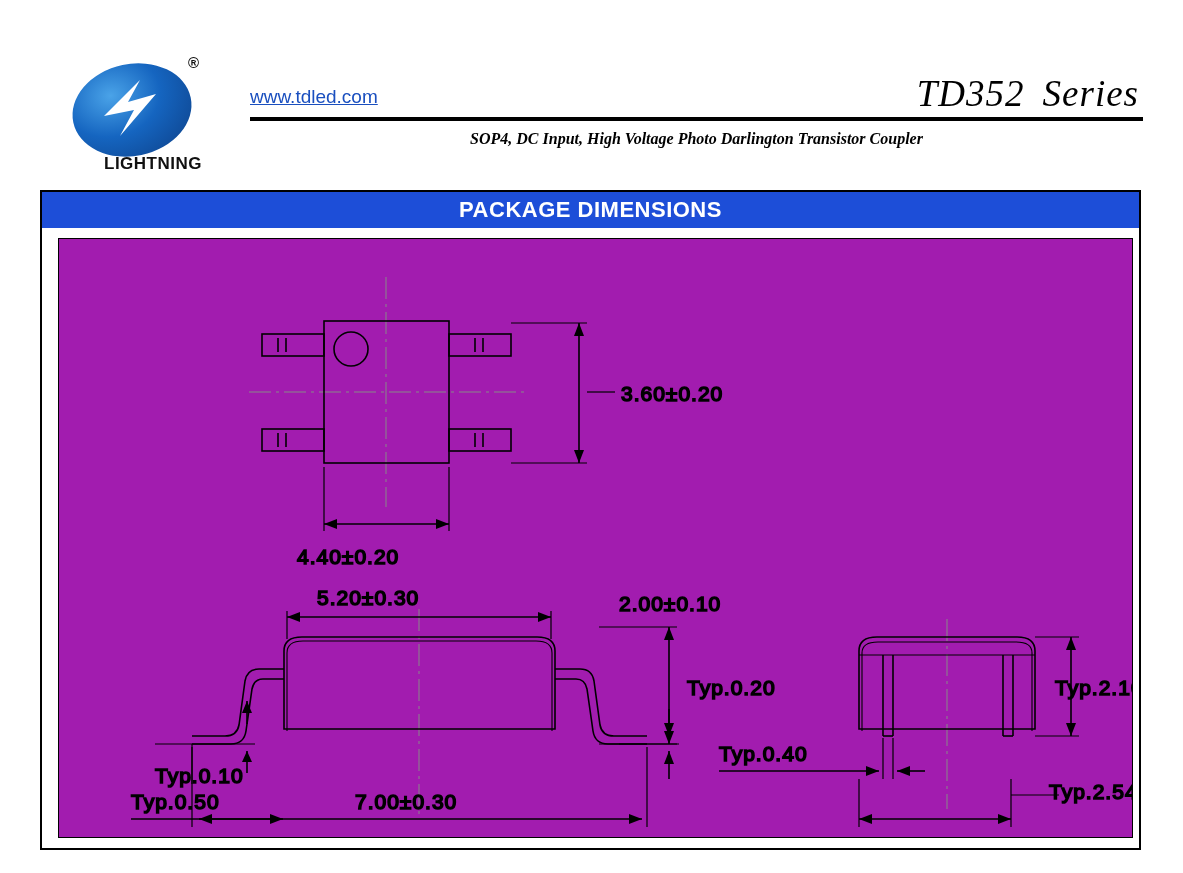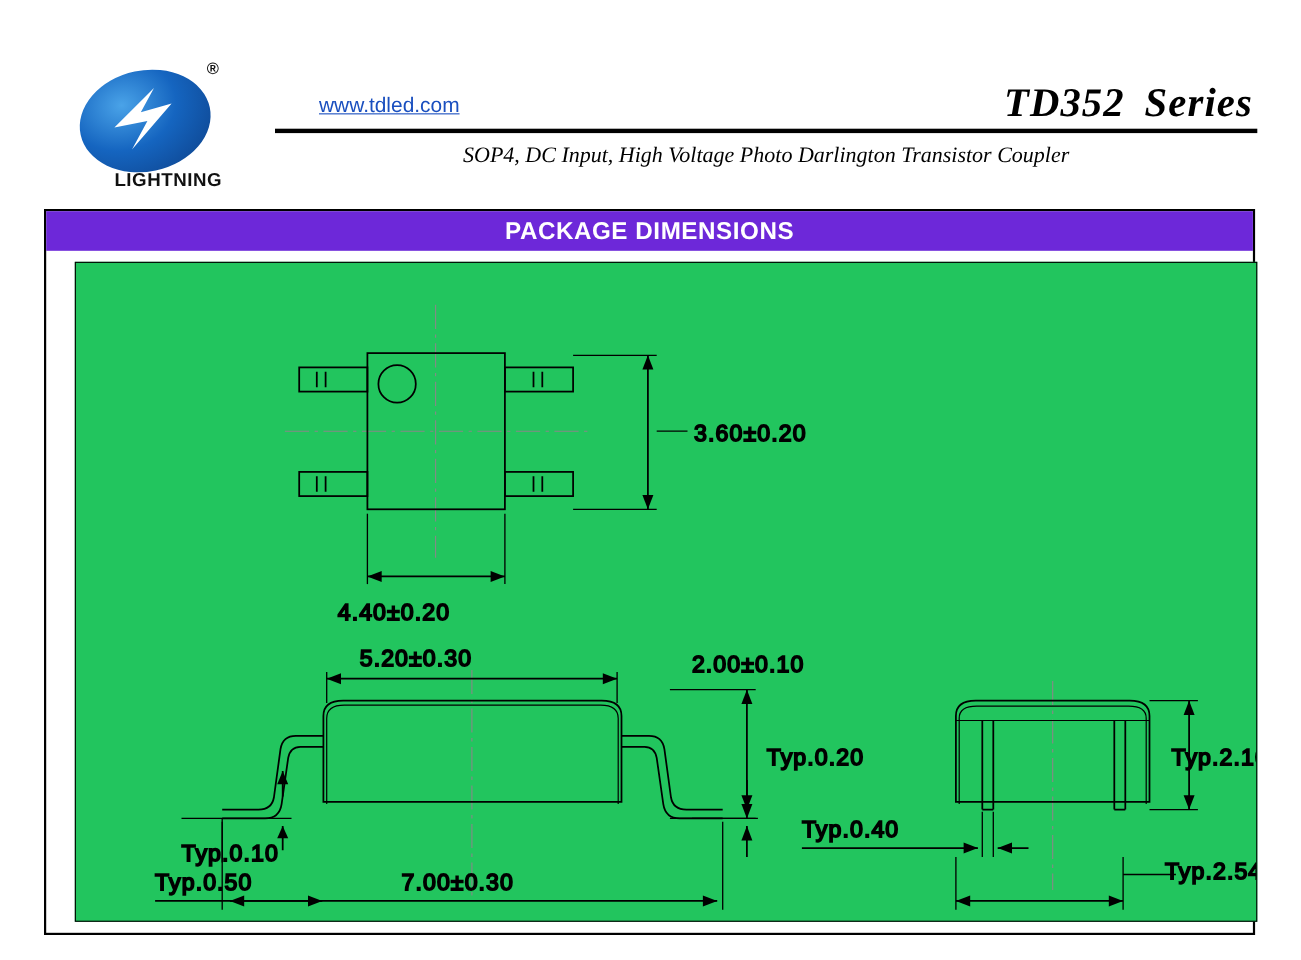--- a/index.html
+++ b/index.html
@@ -68,29 +68,28 @@
   }
 
   .site-url {
     position: absolute;
     left: 250px;
     top: 86px;
     font-size: 19px;
     color: #1a4fbf;
     text-decoration: underline;
     font-family: "Liberation Sans", sans-serif;
-    margin-left: 40px;
   }
 
   .part-title {
     position: absolute;
     right: 44px;
     top: 72px;
     font-size: 37px;
-    font-weight: bold;
+    font-weight: normal;
     font-style: italic;
     color: #000;
     letter-spacing: 1px;
     font-family: "Liberation Serif", serif;
     white-space: nowrap;
     margin-left: 27px;
   }
   .part-title .sp { display: inline-block; width: 18px; }
 
   .hrule {
@@ -101,22 +100,22 @@
     height: 4px;
     background: #000;
   }
 
   .subtitle {
     position: absolute;
     left: 250px;
     top: 130px;
     width: 893px;
     text-align: center;
-    font-size: 20px;
-    font-weight: normal;
+    font-size: 16px;
+    font-weight: bold;
     font-style: italic;
     color: #000;
     font-family: "Liberation Serif", serif;
     white-space: nowrap;
   }
 
   
   .outer-box {
     position: absolute;
     left: 40px;
@@ -126,46 +125,46 @@
     border: 2px solid #000;
     box-sizing: border-box;
     background: #fff;
   }
   .section-bar {
     position: absolute;
     left: 0;
     top: 0;
     width: 100%;
     height: 36px;
-    background: #6d28d9;
+    background: #1d4ed8;
     color: #fff;
     display: flex;
     align-items: center;
     justify-content: center;
   }
   .section-bar .main {
     font-size: 22px;
     font-weight: bold;
     letter-spacing: 0.5px;
   }
   .section-bar .sub {
     font-size: 15px;
     font-weight: bold;
     margin-left: 8px;
   }
 
   .drawing-area {
     position: absolute;
-    left: 26px;
+    left: 16px;
     top: 46px;
     width: 1075px;
     height: 600px;
     border: 1px solid #000;
     box-sizing: border-box;
-    background: #22c55e;
+    background: #a21caf;
   }
 
   .dwg-svg { display: block; }
 
   .dim-label {
     font-family: "Liberation Sans", sans-serif;
     font-size: 21px;
     fill: #000;
     letter-spacing: 1px;
   }

